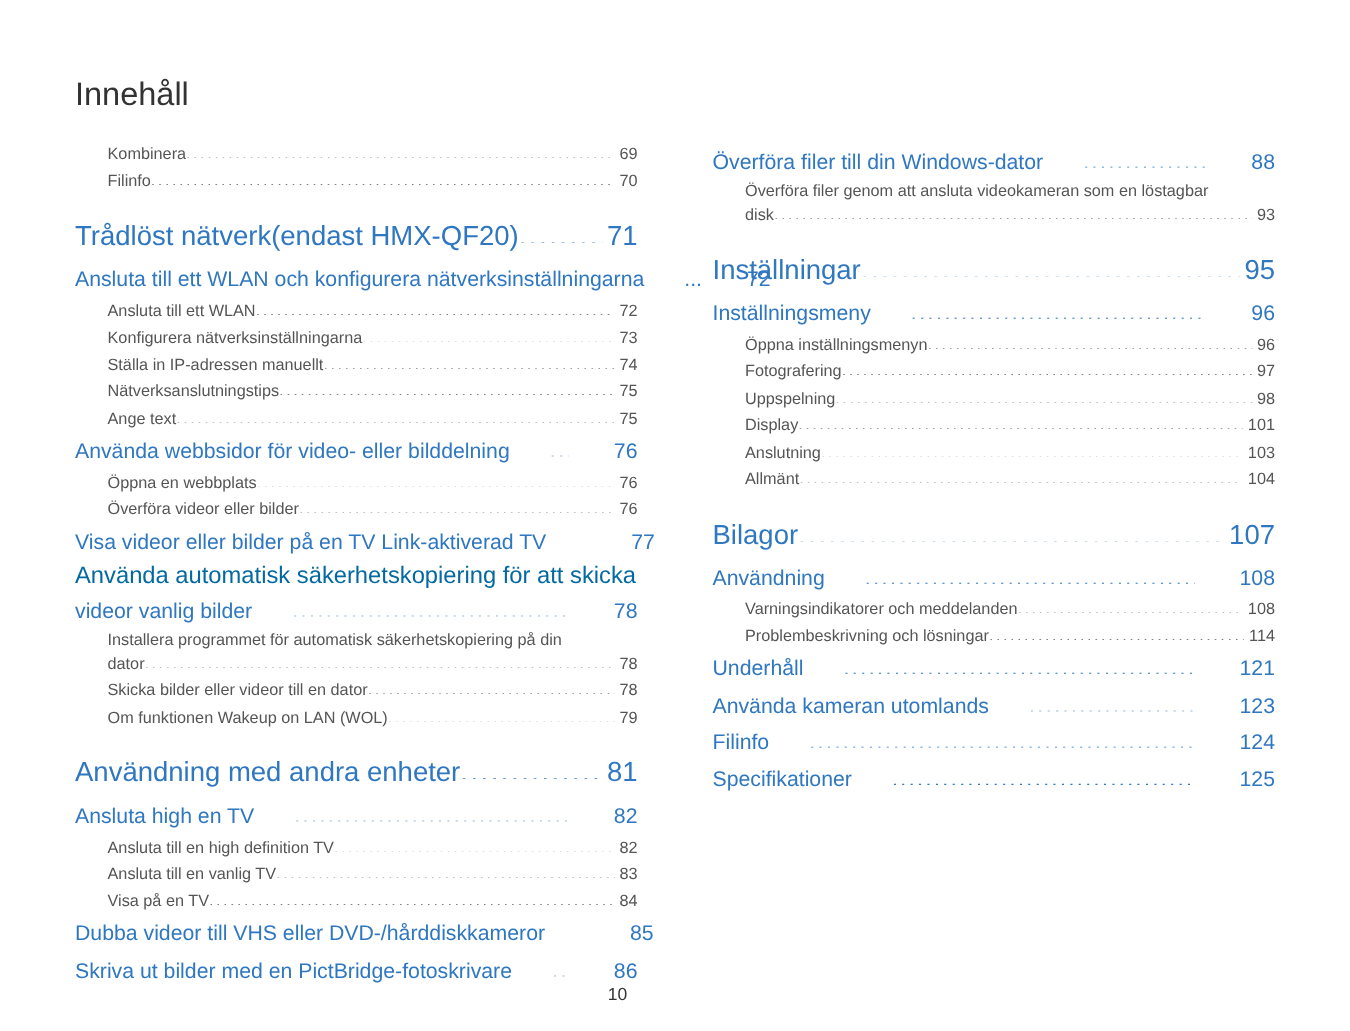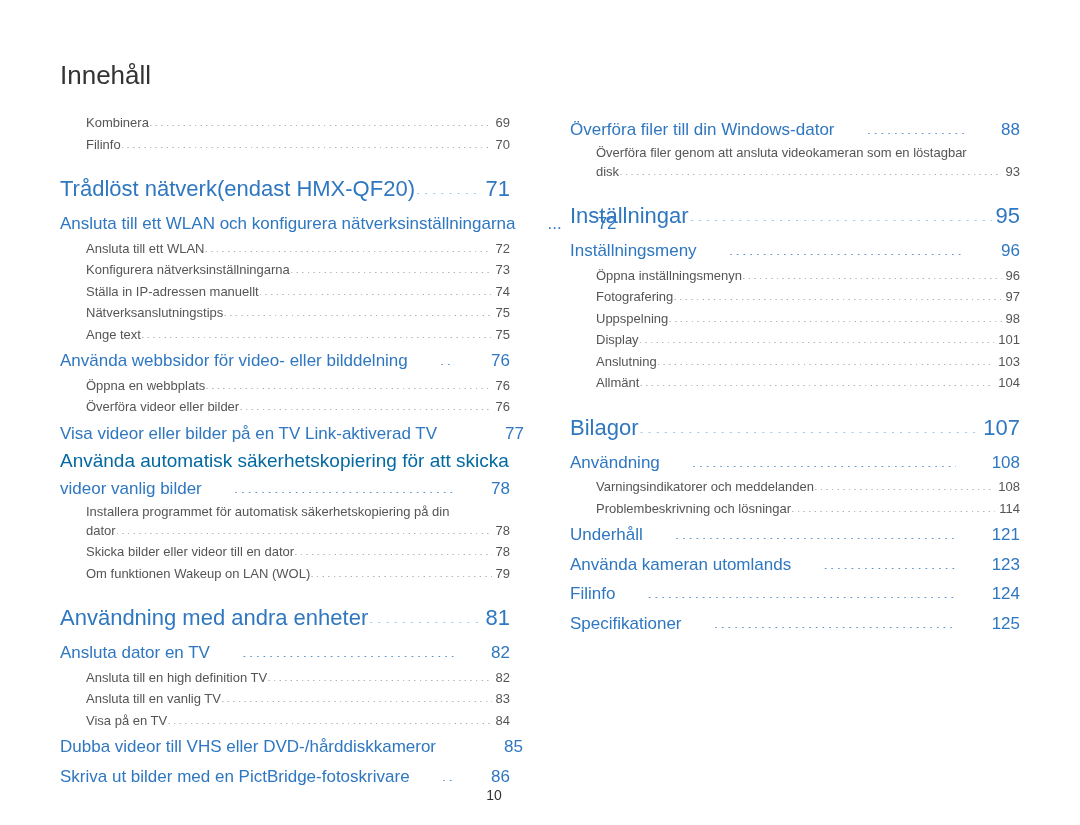--- a/index.html
+++ b/index.html
@@ -185,21 +185,21 @@
         <span class="toc-label">Om funktionen Wakeup on LAN (WOL)</span>
         <span class="toc-leader"></span>
         <span class="toc-page"> 79</span>
       </div>
       <div class="toc-line level-chapter">
         <span class="toc-label">Användning med andra enheter</span>
         <span class="toc-leader"></span>
         <span class="toc-page"> 81</span>
       </div>
       <div class="toc-line level-section">
-        <span class="toc-label">Ansluta dator en TV</span>
+        <span class="toc-label">Ansluta high en TV</span>
         <span class="toc-leader"></span>
         <span class="toc-page"> 82</span>
       </div>
       <div class="toc-line level-sub">
         <span class="toc-label">Ansluta till en high definition TV</span>
         <span class="toc-leader"></span>
         <span class="toc-page"> 82</span>
       </div>
       <div class="toc-line level-sub">
         <span class="toc-label">Ansluta till en vanlig TV</span>

